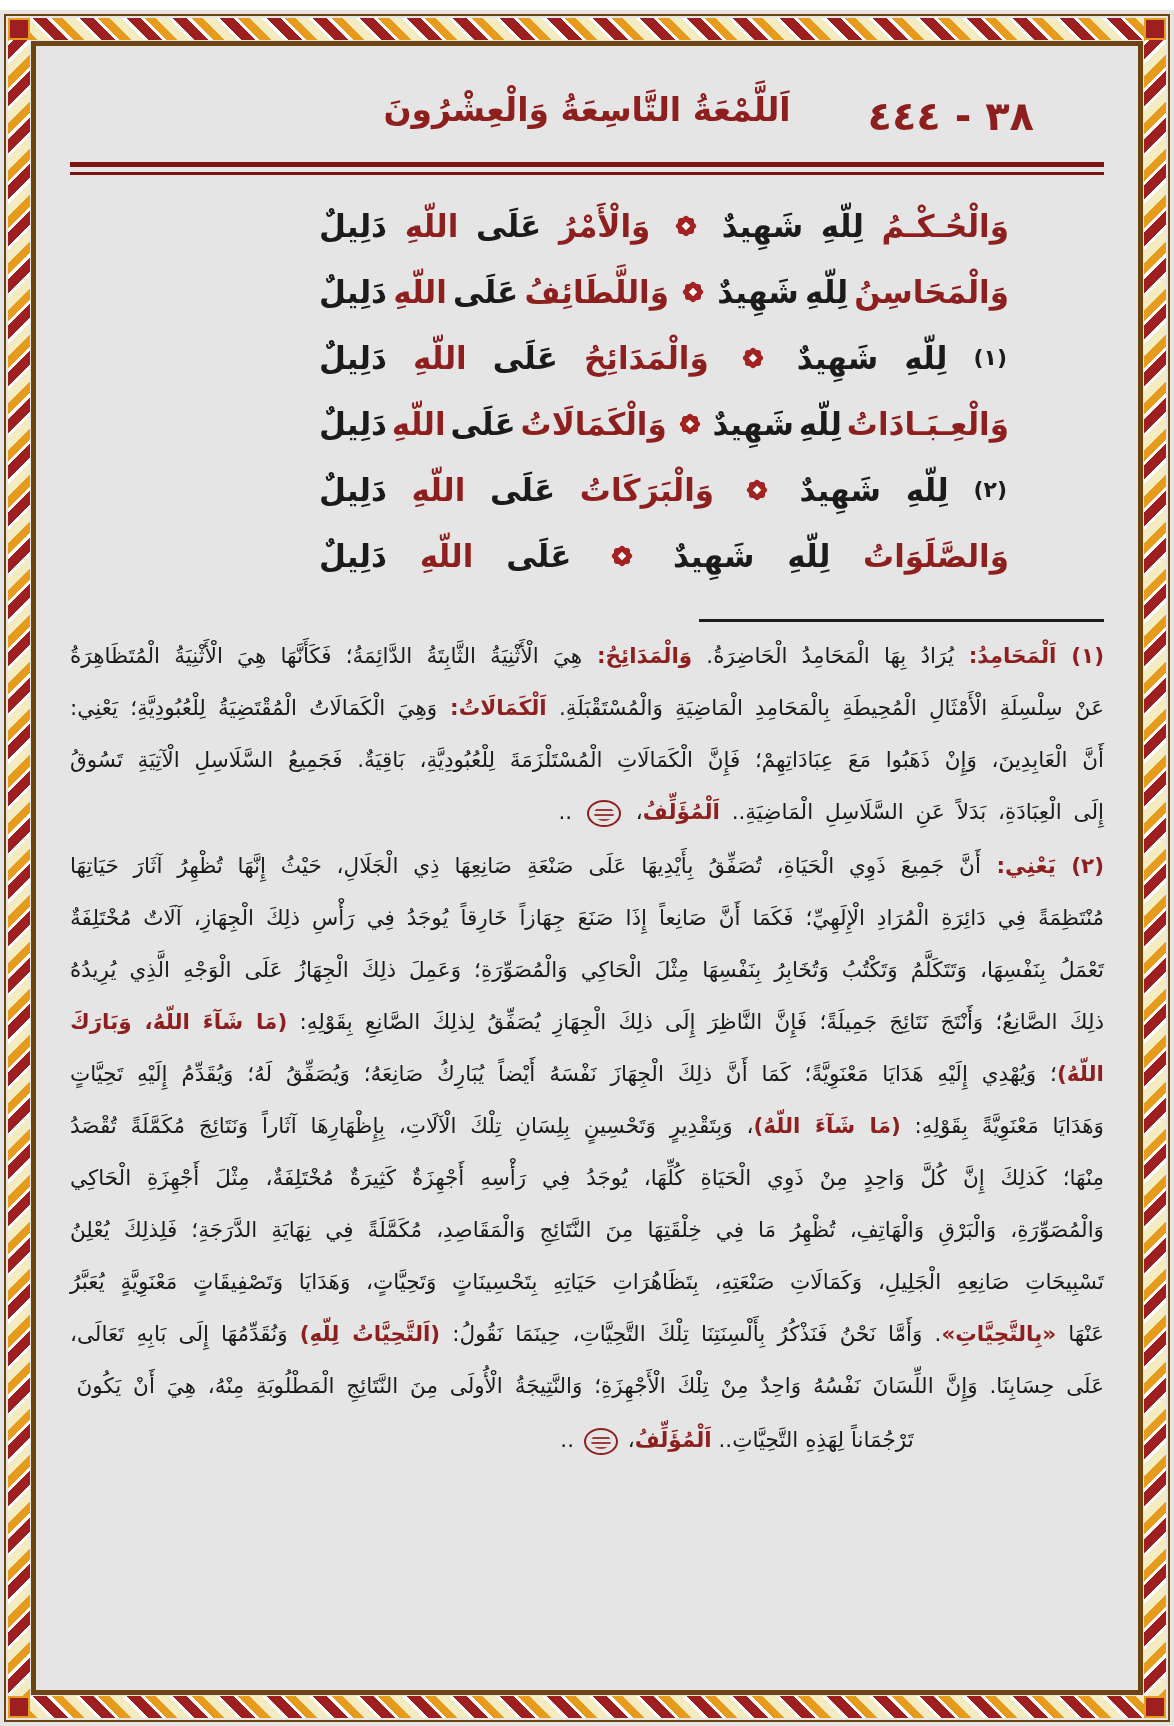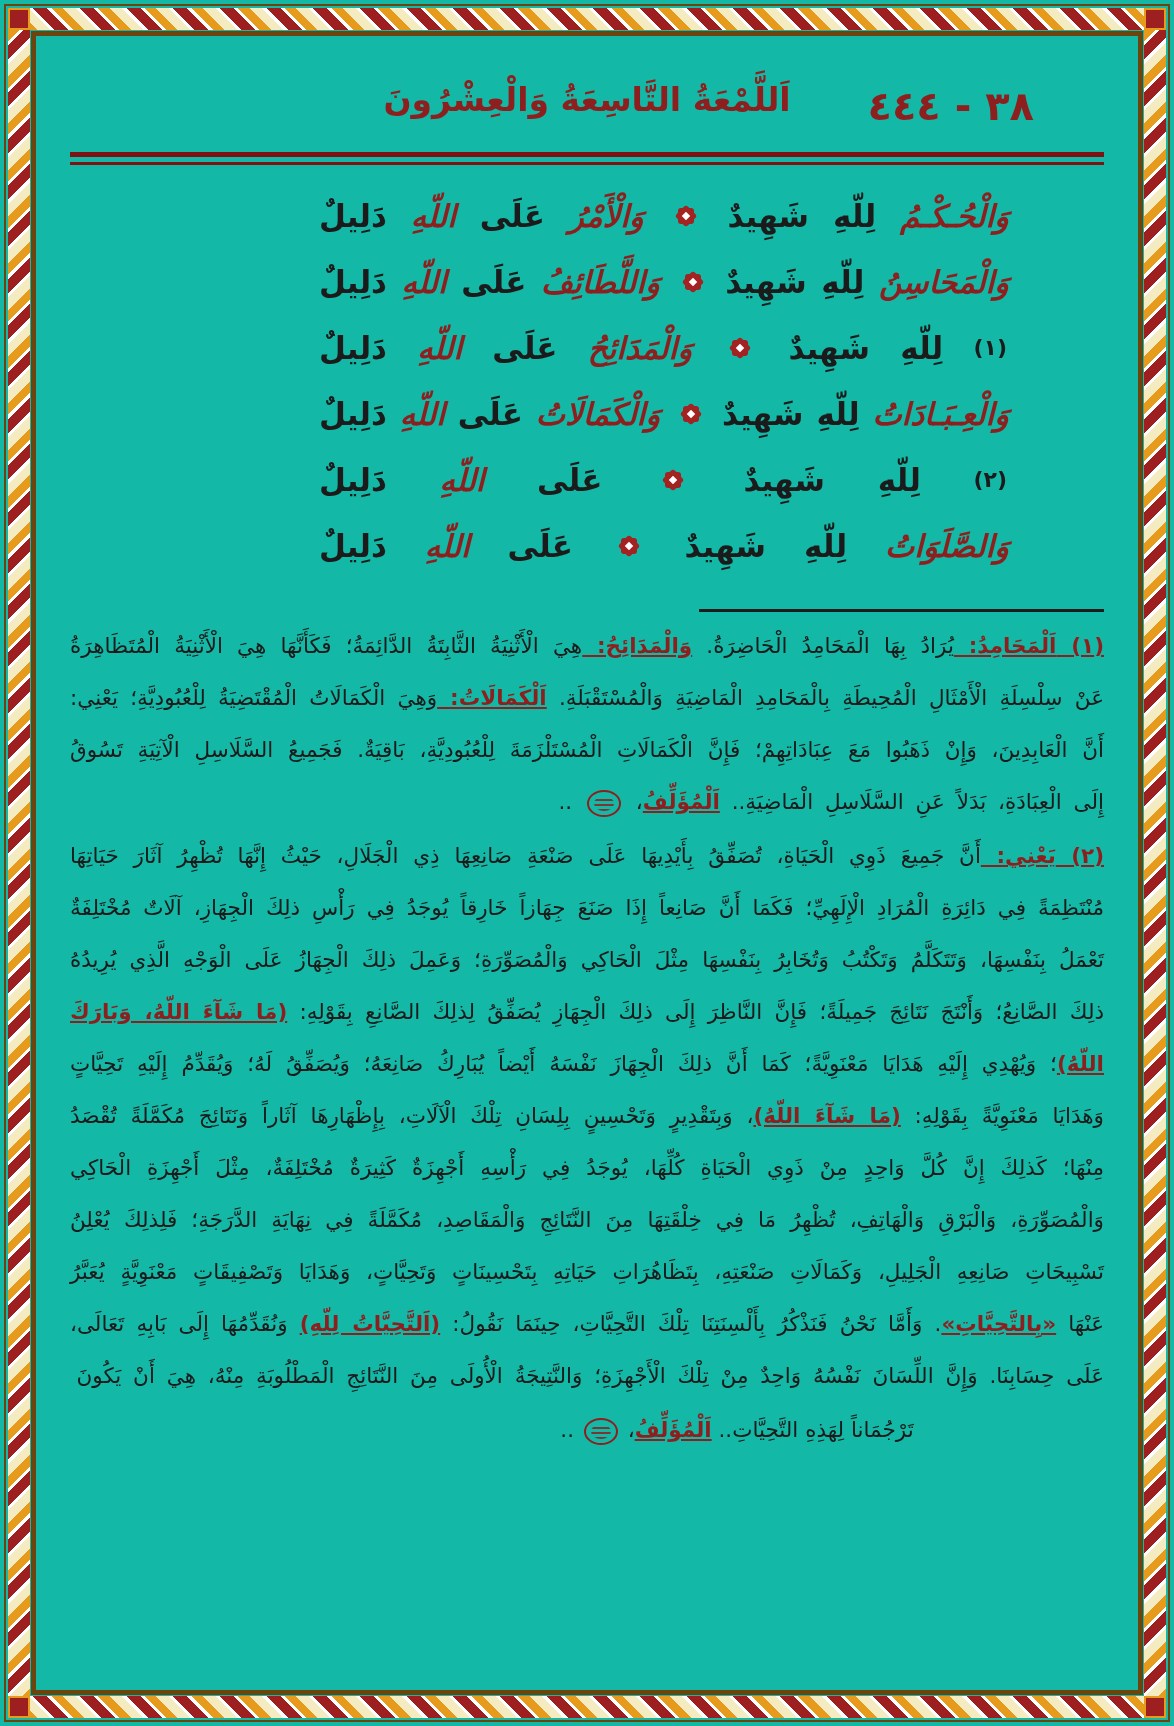--- a/index.html
+++ b/index.html
@@ -6,21 +6,21 @@
     --maroon:#8e1f1f;
     --rule:#7c1414;
     --ink:#1b1b1b;
     --brown:#6d430e;
     --braid-red:#9e1f1f;
     --braid-gold:#e79b1c;
     --braid-cream:#f4ecc0;
   }
   html,body{margin:0;padding:0;background:#ffffff;}
   body{width:1174px;height:1726px;position:relative;font-family:"DejaVu Sans",sans-serif;}
-  .page{position:absolute;inset:0;background:#14b8a6;overflow:hidden;}
+  .page{position:absolute;inset:0;background:#e5e5e5;overflow:hidden;margin-top:10px;}
 
   
   .frame-outer{position:absolute;inset:4px;border:2px solid var(--brown);pointer-events:none;}
   .frame-inner{position:absolute;inset:31px;border:5px solid var(--brown);pointer-events:none;}
   .braid{position:absolute;}
   .braid.h{left:8px;right:8px;height:22px;
     background:repeating-linear-gradient(45deg,var(--braid-red) 0 10px,#fff 10px 13px,var(--braid-gold) 13px 21px,var(--braid-cream) 21px 30px,#fff 30px 33px);}
   .braid.v{top:8px;bottom:8px;width:22px;
     background:repeating-linear-gradient(-45deg,var(--braid-red) 0 10px,#fff 10px 13px,var(--braid-gold) 13px 21px,var(--braid-cream) 21px 30px,#fff 30px 33px);}
   .braid.top{top:8px;} .braid.bottom{bottom:8px;}
@@ -36,35 +36,35 @@
     font-size:33px;font-weight:bold;color:var(--maroon);direction:rtl;}
   .page-number{position:absolute;right:70px;top:3px;font-size:40px;font-weight:bold;
     color:var(--maroon);direction:ltr;letter-spacing:2px;}
   .header-rule{height:5px;border-top:5px solid var(--rule);border-bottom:3px solid var(--rule);margin-top:12px;}
 
   
   .verse-block{width:690px;margin:18px 95px 0 auto;}
   .verse-line{display:flex;direction:rtl;justify-content:space-between;align-items:center;
     height:66px;font-size:31px;font-weight:bold;color:var(--ink);}
   .verse-line span{white-space:nowrap;line-height:66px;}
-  .w-maroon{color:var(--maroon);font-style:italic;}
+  .w-maroon{color:var(--maroon);}
   .w-black{color:var(--ink);}
   .fn-ref{font-size:22px;color:var(--ink);margin-right:2px;}
   .word-group{display:inline-flex;direction:rtl;align-items:baseline;}
   .rosette{width:24px;height:24px;position:relative;display:inline-block;flex:0 0 auto;margin:0 6px;}
   .rosette::before,.rosette::after{content:"";position:absolute;left:4px;top:4px;width:16px;height:16px;background:#a32222;border-radius:3px;}
   .rosette::after{transform:rotate(45deg);}
   .rosette i{position:absolute;left:9px;top:9px;width:6px;height:6px;background:#fff;transform:rotate(45deg);z-index:2;}
 
   
   .fn-divider{width:405px;height:3px;background:#1c1c1c;margin:30px 0 8px auto;}
   .footnotes{direction:rtl;}
   .footnote{font-size:21.5px;line-height:52px;color:var(--ink);text-align:justify;
     word-spacing:5px;margin:0 0 2px 0;}
-  .seg-maroon{color:var(--maroon);font-weight:bold;text-decoration:underline;}
+  .seg-maroon{color:var(--maroon);font-weight:bold;}
   .seg-black{color:var(--ink);}
   .signature{direction:rtl;text-align:center;padding-left:300px;font-size:21.5px;line-height:52px;}
   .seal{display:inline-block;vertical-align:middle;width:34px;height:27px;border:2px solid var(--maroon);
     border-radius:50%;position:relative;box-sizing:border-box;margin:0 3px;}
   .seal::before{content:"";position:absolute;inset:4px 5px;border-radius:50%;opacity:.85;
     background:repeating-linear-gradient(0deg,var(--maroon) 0 2px,transparent 2px 5px);}
 </style>
 </head>
 <body>
 
@@ -147,20 +147,21 @@
         </div>
         <div class="verse-line" lang="ar">
           <span class="word-group">
             <span class="fn-ref w-black">(٢)</span>
           </span>
           <span class="w-black">لِلّهِ</span>
           <span class="w-black">شَهِيدٌ</span>
           <span class="rosette">
             <i></i>
           </span>
+          <span class="w-maroon">وَالْبَرَكَاتُ</span>
           <span class="w-black">عَلَى</span>
           <span class="w-maroon">اللّهِ</span>
           <span class="w-black">دَلِيلٌ</span>
         </div>
         <div class="verse-line" lang="ar">
           <span class="word-group">
             <span class="w-maroon">وَالصَّلَوَاتُ</span>
           </span>
           <span class="w-black">لِلّهِ</span>
           <span class="w-black">شَهِيدٌ</span>

